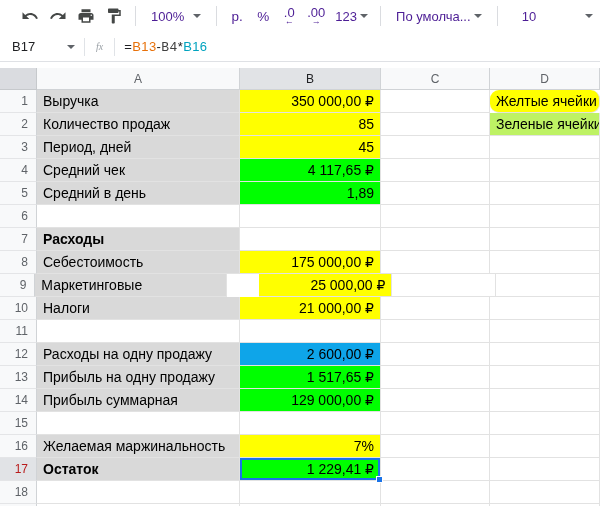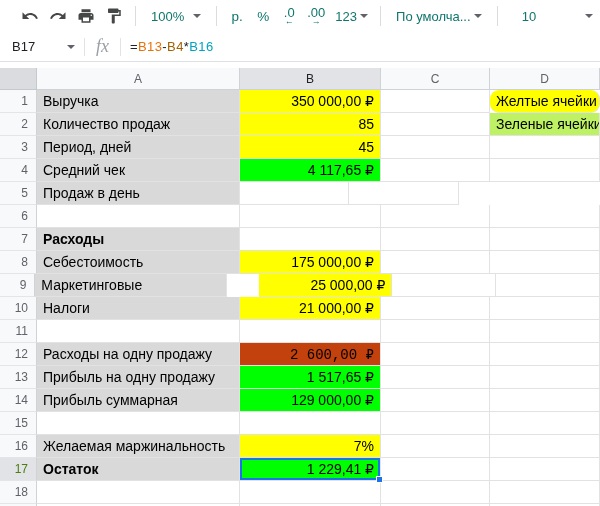--- a/index.html
+++ b/index.html
@@ -1,21 +1,21 @@
 <!DOCTYPE html>
 <html><head>
 <meta charset="utf-8">
 <style>
   * { margin:0; padding:0; box-sizing:border-box; }
   html,body { width:600px; height:506px; overflow:hidden; background:#fff;
     font-family:"Liberation Sans","DejaVu Sans",sans-serif; }
 
   
   .toolbar { height:32px; display:flex; align-items:center; padding-left:16px;
-    color:#0f766e; font-size:13px; }
+    color:#4c1d95; font-size:13px; }
   .tb-btn { height:26px; min-width:26px; padding:0 5px; display:flex;
     align-items:center; justify-content:center; border-radius:4px; cursor:pointer; }
   .tb-btn svg { display:block; }
   .sep { width:1px; height:20px; background:#dadce0; margin:0 7px; flex:0 0 auto; }
   .caret { width:0; height:0; border-left:4px solid transparent;
     border-right:4px solid transparent; border-top:4px solid #5f6368; }
   .zoom-btn { display:flex; align-items:center; gap:9px; padding:0 8px; }
   .fmt-btn { font-size:13.5px; letter-spacing:.2px; }
   .dec { display:flex; flex-direction:column; align-items:center; line-height:11px; }
   .dec .arrow { font-size:9px; line-height:7px; }
@@ -24,41 +24,41 @@
     justify-content:space-between; padding:0 8px; }
   .size-btn { width:48px; display:flex; justify-content:center; }
   .more-caret { margin-left:auto; margin-right:7px; }
 
   
   .formula-bar { height:30px; display:flex; align-items:center;
     border-bottom:1px solid #dfe1e5; font-size:13px; color:#202124; }
   .name-box { width:84px; display:flex; align-items:center;
     justify-content:space-between; padding:0 9px 0 12px; cursor:pointer; }
   .fbar-sep { width:1px; height:18px; background:#e0e3e7; }
-  .fx { font-style:italic; color:#9aa0a6; font-size:18px; padding:0 11px;
+  .fx { font-style:italic; color:#9aa0a6; font-size:10px; padding:0 11px;
     font-family:"Liberation Serif","DejaVu Serif",serif; }
   .formula-text { padding-left:9px; letter-spacing:.4px; }
 
   
   .sheet { margin-top:6px; font-size:14px; color:#000; }
   .col-headers { display:flex; height:22px; }
   .corner { width:37px; height:22px; background:#dadce0;
     border-right:1px solid #c6c9cc; border-bottom:1px solid #c6c9cc; }
   .col-header { background:#f8f9fa; border-right:1px solid #d0d3d6;
     border-bottom:1px solid #d0d3d6; display:flex; align-items:center;
     justify-content:center; font-size:12px; color:#5f6368; cursor:pointer; }
   .col-header.hl { background:#e1e3e6; color:#202124; }
   .w-a { width:203px; } .w-b { width:141px; } .w-c { width:109px; } .w-d { width:110px; }
 
   .grid-row { display:flex; height:23px; }
   .row-header { width:37px; background:#f8f9fa; border-right:1px solid #d0d3d6;
     border-bottom:1px solid #e4e5e7; display:flex; align-items:center;
     justify-content:flex-end; padding-right:8px; font-size:12px; color:#5f6368;
     cursor:pointer; }
-  .row-header.hl { background:#e1e3e6; color:#4d7c0f; }
+  .row-header.hl { background:#e1e3e6; color:#b91c1c; }
   .cell { border-right:1px solid #e2e2e2; border-bottom:1px solid #e2e2e2;
     display:flex; align-items:center; padding:0 6px; white-space:nowrap;
     overflow:hidden; cursor:cell; }
   .cell.num { justify-content:flex-end; }
   .cell.bold { font-weight:bold; }
   .cell.selected { position:relative; overflow:visible;
     box-shadow:inset 0 0 0 2px #1a73e8; z-index:1; }
   .fill-handle { position:absolute; right:-3px; bottom:-3px; width:7px; height:7px;
     background:#1a73e8; border:1px solid #fff; z-index:3; }
 </style>
@@ -138,21 +138,21 @@
 </div>
 
 <div class="formula-bar">
   <div class="name-box">
     <span>B17</span>
     <span class="caret"></span>
   </div>
   <div class="fbar-sep"></div>
   <span class="fx">fx</span>
   <div class="fbar-sep"></div>
-  <div class="formula-text"><span style="color: rgb(32, 33, 36);">=</span><span style="color: rgb(232, 113, 10);">B13</span><span style="color: rgb(32, 33, 36);">-</span><span style="color: #a16207;">B4</span><span style="color: rgb(32, 33, 36);">*</span><span style="color: rgb(0, 163, 191);">B16</span></div>
+  <div class="formula-text"><span style="color: rgb(32, 33, 36);">=</span><span style="color: rgb(232, 113, 10);">B13</span><span style="color: rgb(32, 33, 36);">-</span><span style="color: #404040; font-family: Liberation Mono, monospace;">B4</span><span style="color: rgb(32, 33, 36);">*</span><span style="color: rgb(0, 163, 191);">B16</span></div>
 </div>
 
 <div class="sheet">
   <div class="col-headers">
     <div class="corner"></div>
   <div class="col-header w-a">A</div>
       <div class="col-header w-b hl">B</div>
       <div class="col-header w-c">C</div>
       <div class="col-header w-d">D</div>
     </div>
@@ -180,21 +180,22 @@
       </div>
       <div class="grid-row">
         <div class="row-header">4</div>
         <div class="cell w-a" style="background: rgb(217, 217, 217);">Средний чек</div>
         <div class="cell w-b num" style="background: rgb(0, 255, 0);">4 117,65 ₽</div>
         <div class="cell w-c"></div>
         <div class="cell w-d"></div>
       </div>
       <div class="grid-row">
         <div class="row-header">5</div>
-        <div class="cell w-a" style="background: rgb(217, 217, 217);">Продаж в день</div>
+        <div class="cell w-a" style="background: rgb(217, 217, 217);">Средний в день</div>
+        <div class="cell w-b num" style="background: rgb(0, 255, 0);">1,89</div>
         <div class="cell w-c"></div>
         <div class="cell w-d"></div>
       </div>
       <div class="grid-row">
         <div class="row-header">6</div>
         <div class="cell w-a"></div>
         <div class="cell w-b num"></div>
         <div class="cell w-c"></div>
         <div class="cell w-d"></div>
       </div>
@@ -229,21 +230,21 @@
       <div class="grid-row">
         <div class="row-header">11</div>
         <div class="cell w-a"></div>
         <div class="cell w-b num"></div>
         <div class="cell w-c"></div>
         <div class="cell w-d"></div>
       </div>
       <div class="grid-row">
         <div class="row-header">12</div>
         <div class="cell w-a" style="background: rgb(217, 217, 217);">Расходы на одну продажу</div>
-        <div class="cell w-b num" style="background: #c2410c; font-family: Liberation Mono, monospace;">2 600,00 ₽</div>
+        <div class="cell w-b num" style="background: #0ea5e9;">2 600,00 ₽</div>
         <div class="cell w-c"></div>
         <div class="cell w-d"></div>
       </div>
       <div class="grid-row">
         <div class="row-header">13</div>
         <div class="cell w-a" style="background: rgb(217, 217, 217);">Прибыль на одну продажу</div>
         <div class="cell w-b num" style="background: rgb(0, 255, 0);">1 517,65 ₽</div>
         <div class="cell w-c"></div>
         <div class="cell w-d"></div>
       </div>

